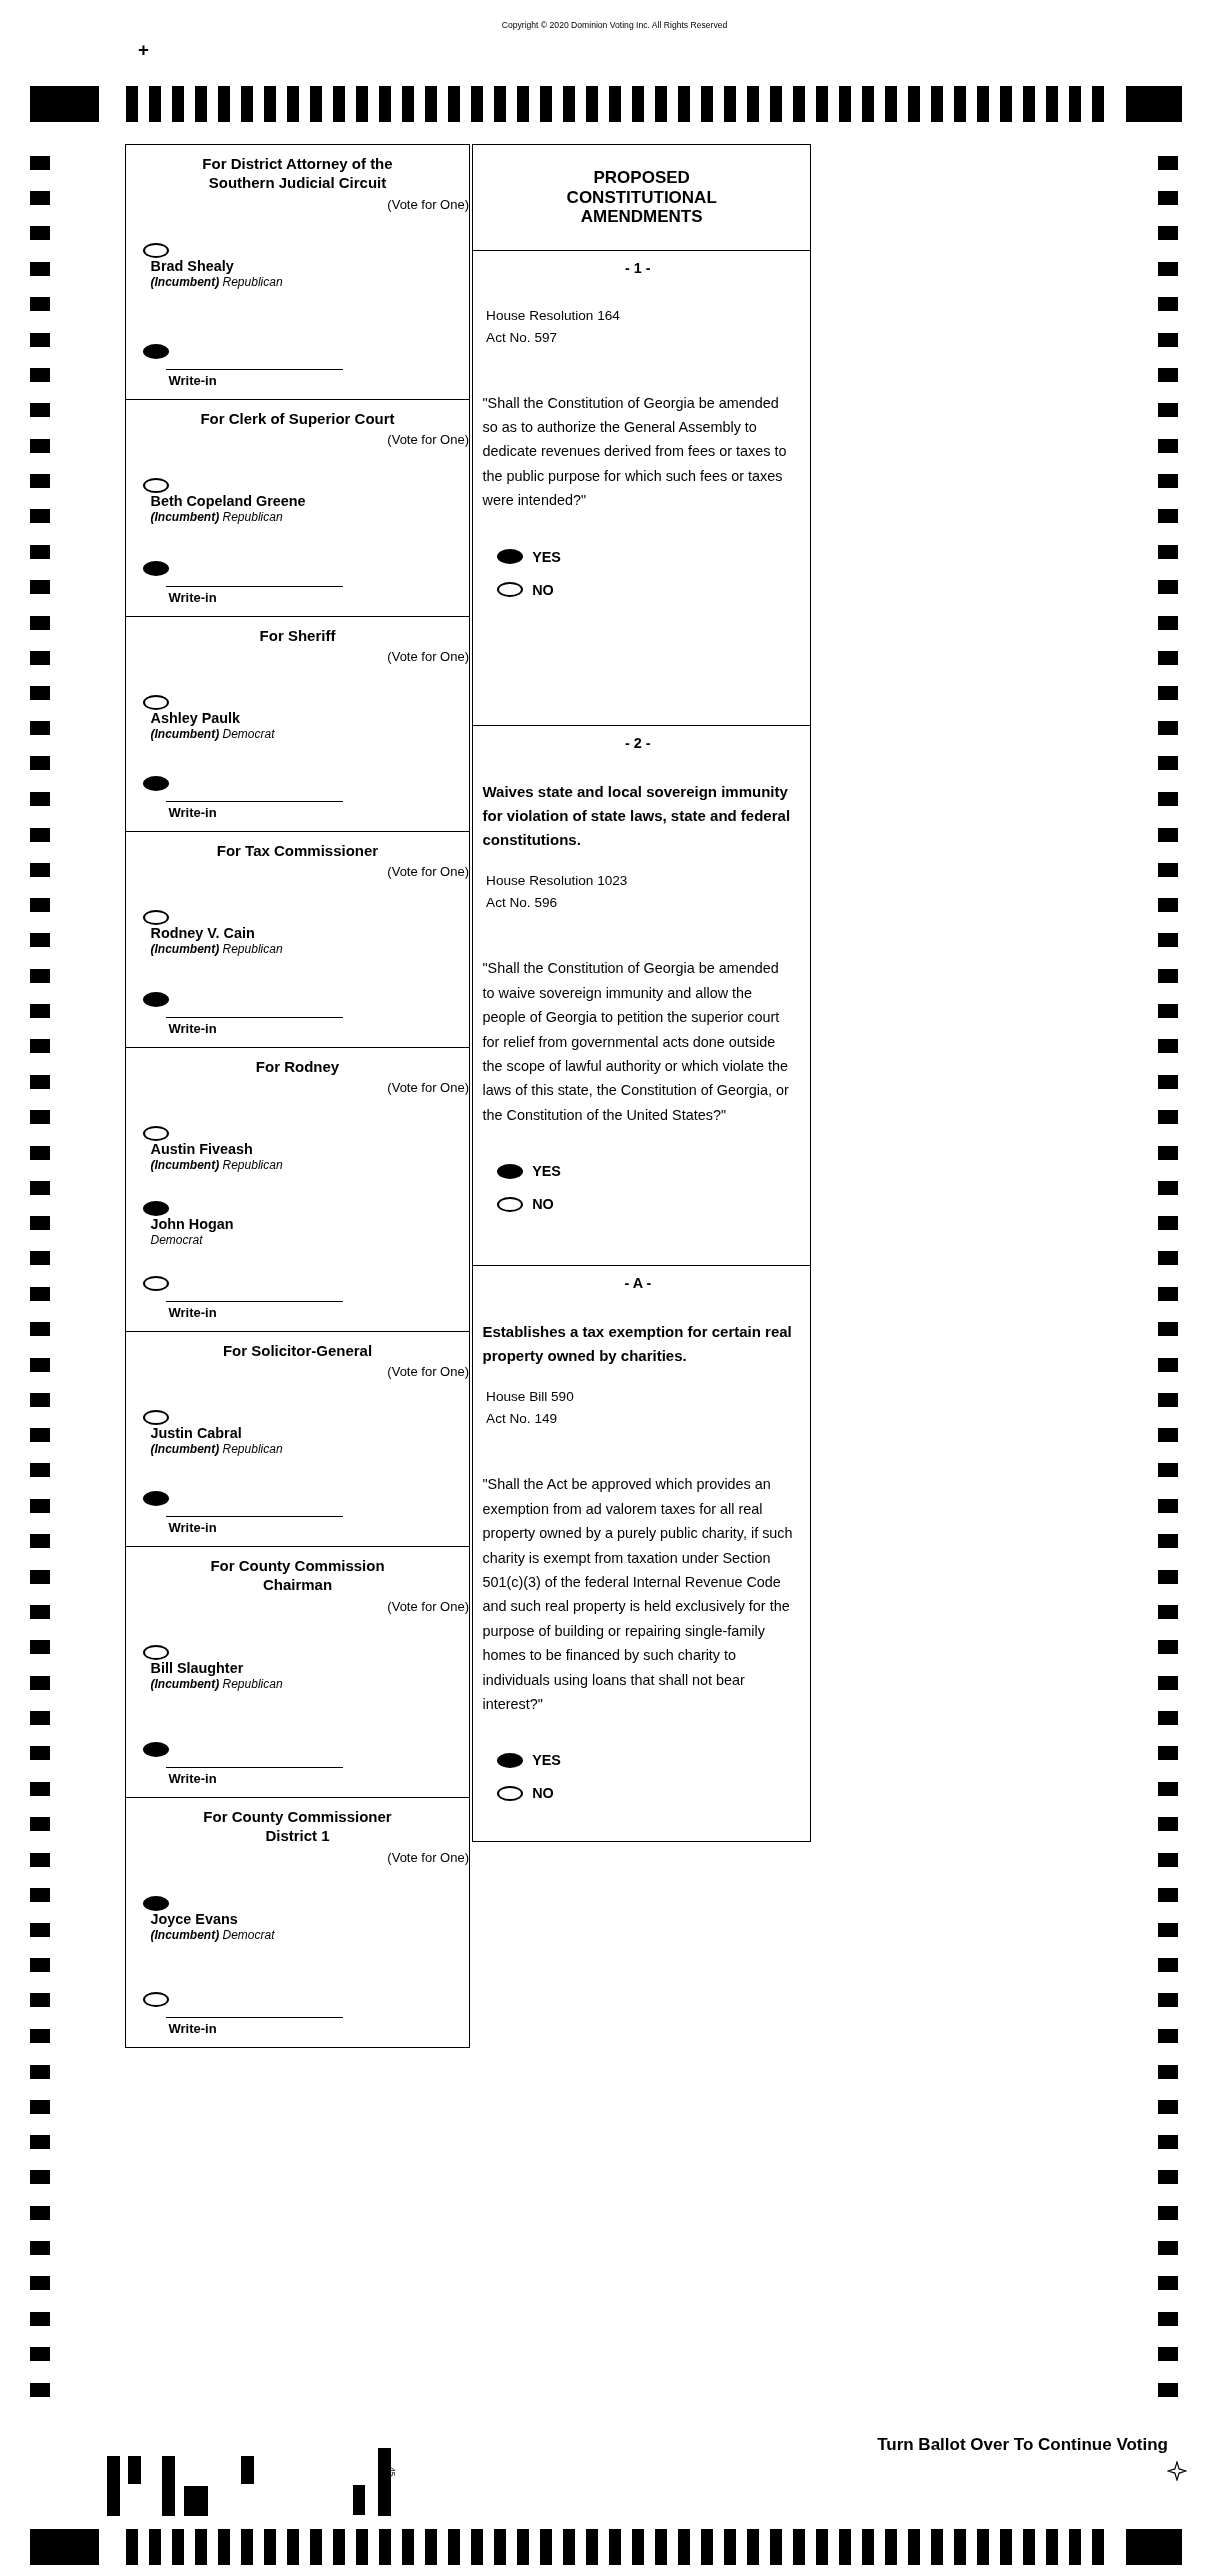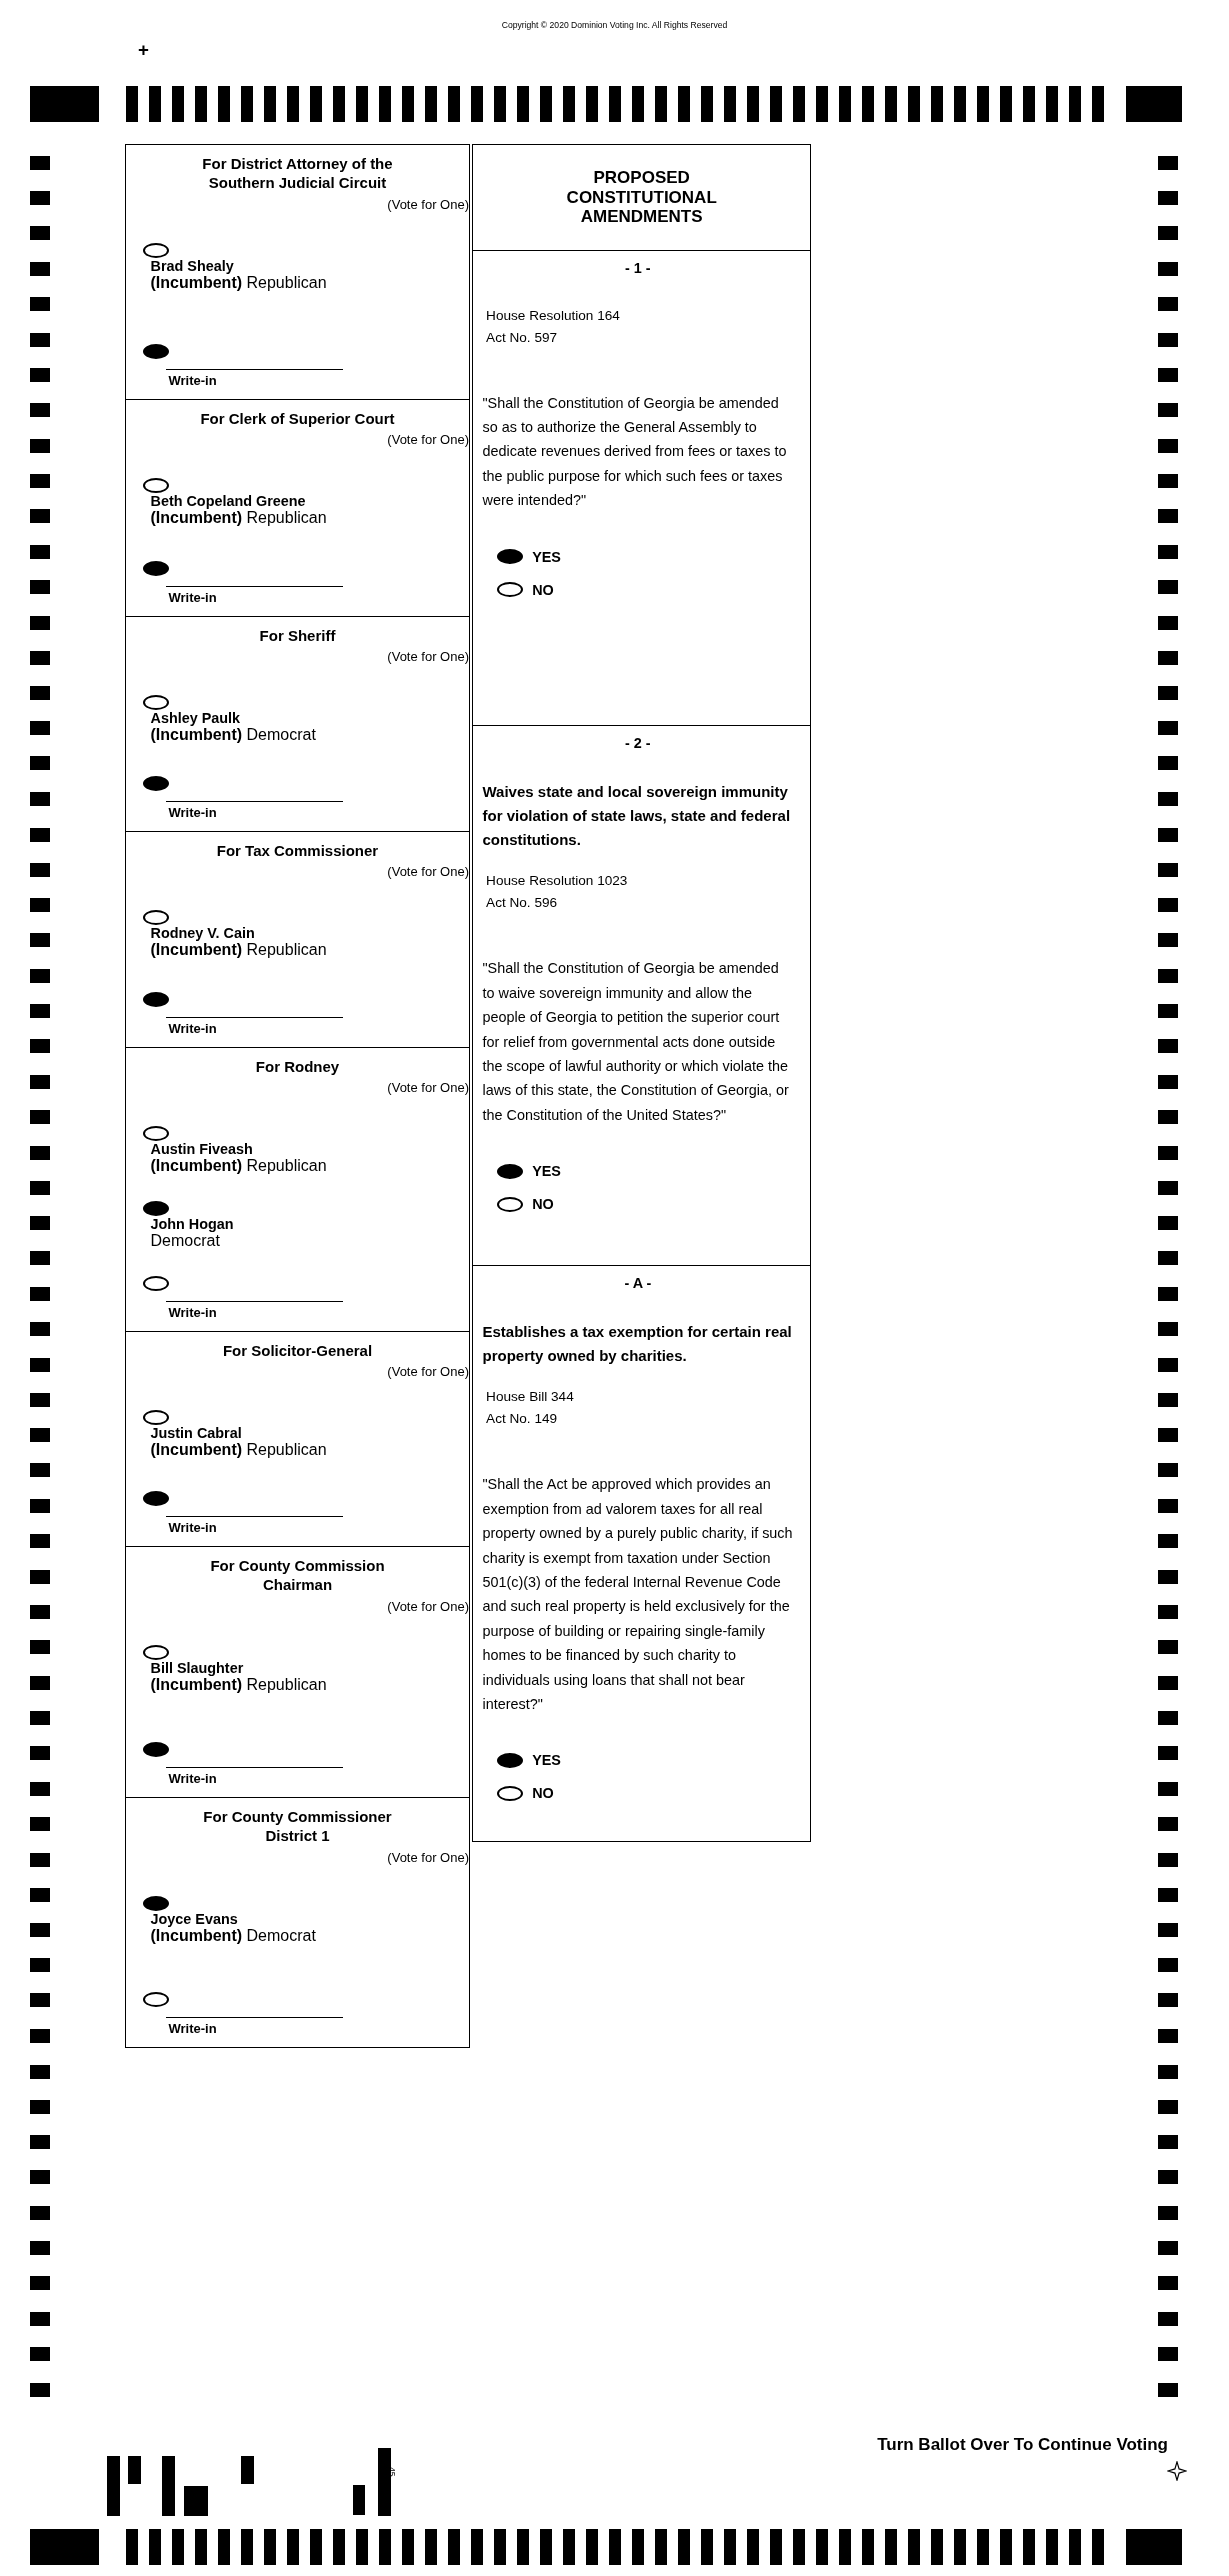--- a/index.html
+++ b/index.html
@@ -19,21 +19,21 @@
   .contest:last-child{border-bottom:none;}
   .c-title{font-weight:bold;font-size:15px;line-height:19.4px;text-align:center;max-width:237px;margin:0 auto;}
   .c-inst{font-size:13px;text-align:right;margin-top:4.3px;}
   .cand{display:flex;padding-left:16.5px;margin-top:29px;flex-direction:column;}
   .cand + .cand{margin-top:26px;}
   .oval{flex:0 0 auto;display:inline-block;width:22px;height:10.8px;border:2.2px solid #000;
     border-radius:50%;background:#fff;margin-top:2.2px;}
   .oval.filled{background:#000;}
   .cand-text{margin-left:8px;}
   .cand-name{display:block;font-weight:bold;font-size:14.4px;line-height:17px;}
-  .cand-detail{display:block;font-size:16px;line-height:15px;}
+  .cand-detail{display:block;font-size:12px;line-height:15px;font-style:italic;}
   .cand-detail b{font-weight:bold;}
   .writein{margin-top:auto;padding-left:16.5px;}
   .writein .oval{display:block;}
   .wi-rule{border-top:1.4px solid #000;width:177px;margin-left:23px;margin-top:10px;}
   .wi-label{font-weight:bold;font-size:13px;margin-left:26px;margin-top:2.9px;}
 
   .r-header{box-sizing:border-box;border-bottom:1.4px solid #000;text-align:center;font-weight:bold;
     font-size:17px;line-height:19.4px;display:flex;flex-direction:column;justify-content:center;}
   #hdr-amend{height:106px;}
   #hdr-ref{height:66px;}
@@ -469,21 +469,21 @@
         <span class="oval"></span>
         <span class="choice-label">NO</span>
       </div>
     </section>
 
 
     <section class="measure" style="min-height:575px">
       <div class="m-number">- A -</div>
       <div class="m-summary">Establishes a tax exemption for certain real property owned by charities.</div>
       <div class="m-ref">
-        <div>House Bill 344</div>
+        <div>House Bill 590</div>
         <div>Act No. 149</div>
       </div>
       <div class="m-question">"Shall the Act be approved which provides an exemption from ad valorem taxes for all real property owned by a purely public charity, if such charity is exempt from taxation under Section 501(c)(3) of the federal Internal Revenue Code and such real property is held exclusively for the purpose of building or repairing single-family homes to be financed by such charity to individuals using loans that shall not bear interest?"</div>
       <div class="choice">
         <span class="oval filled"></span>
         <span class="choice-label">YES</span>
       </div>
       <div class="choice">
         <span class="oval"></span>
         <span class="choice-label">NO</span>

